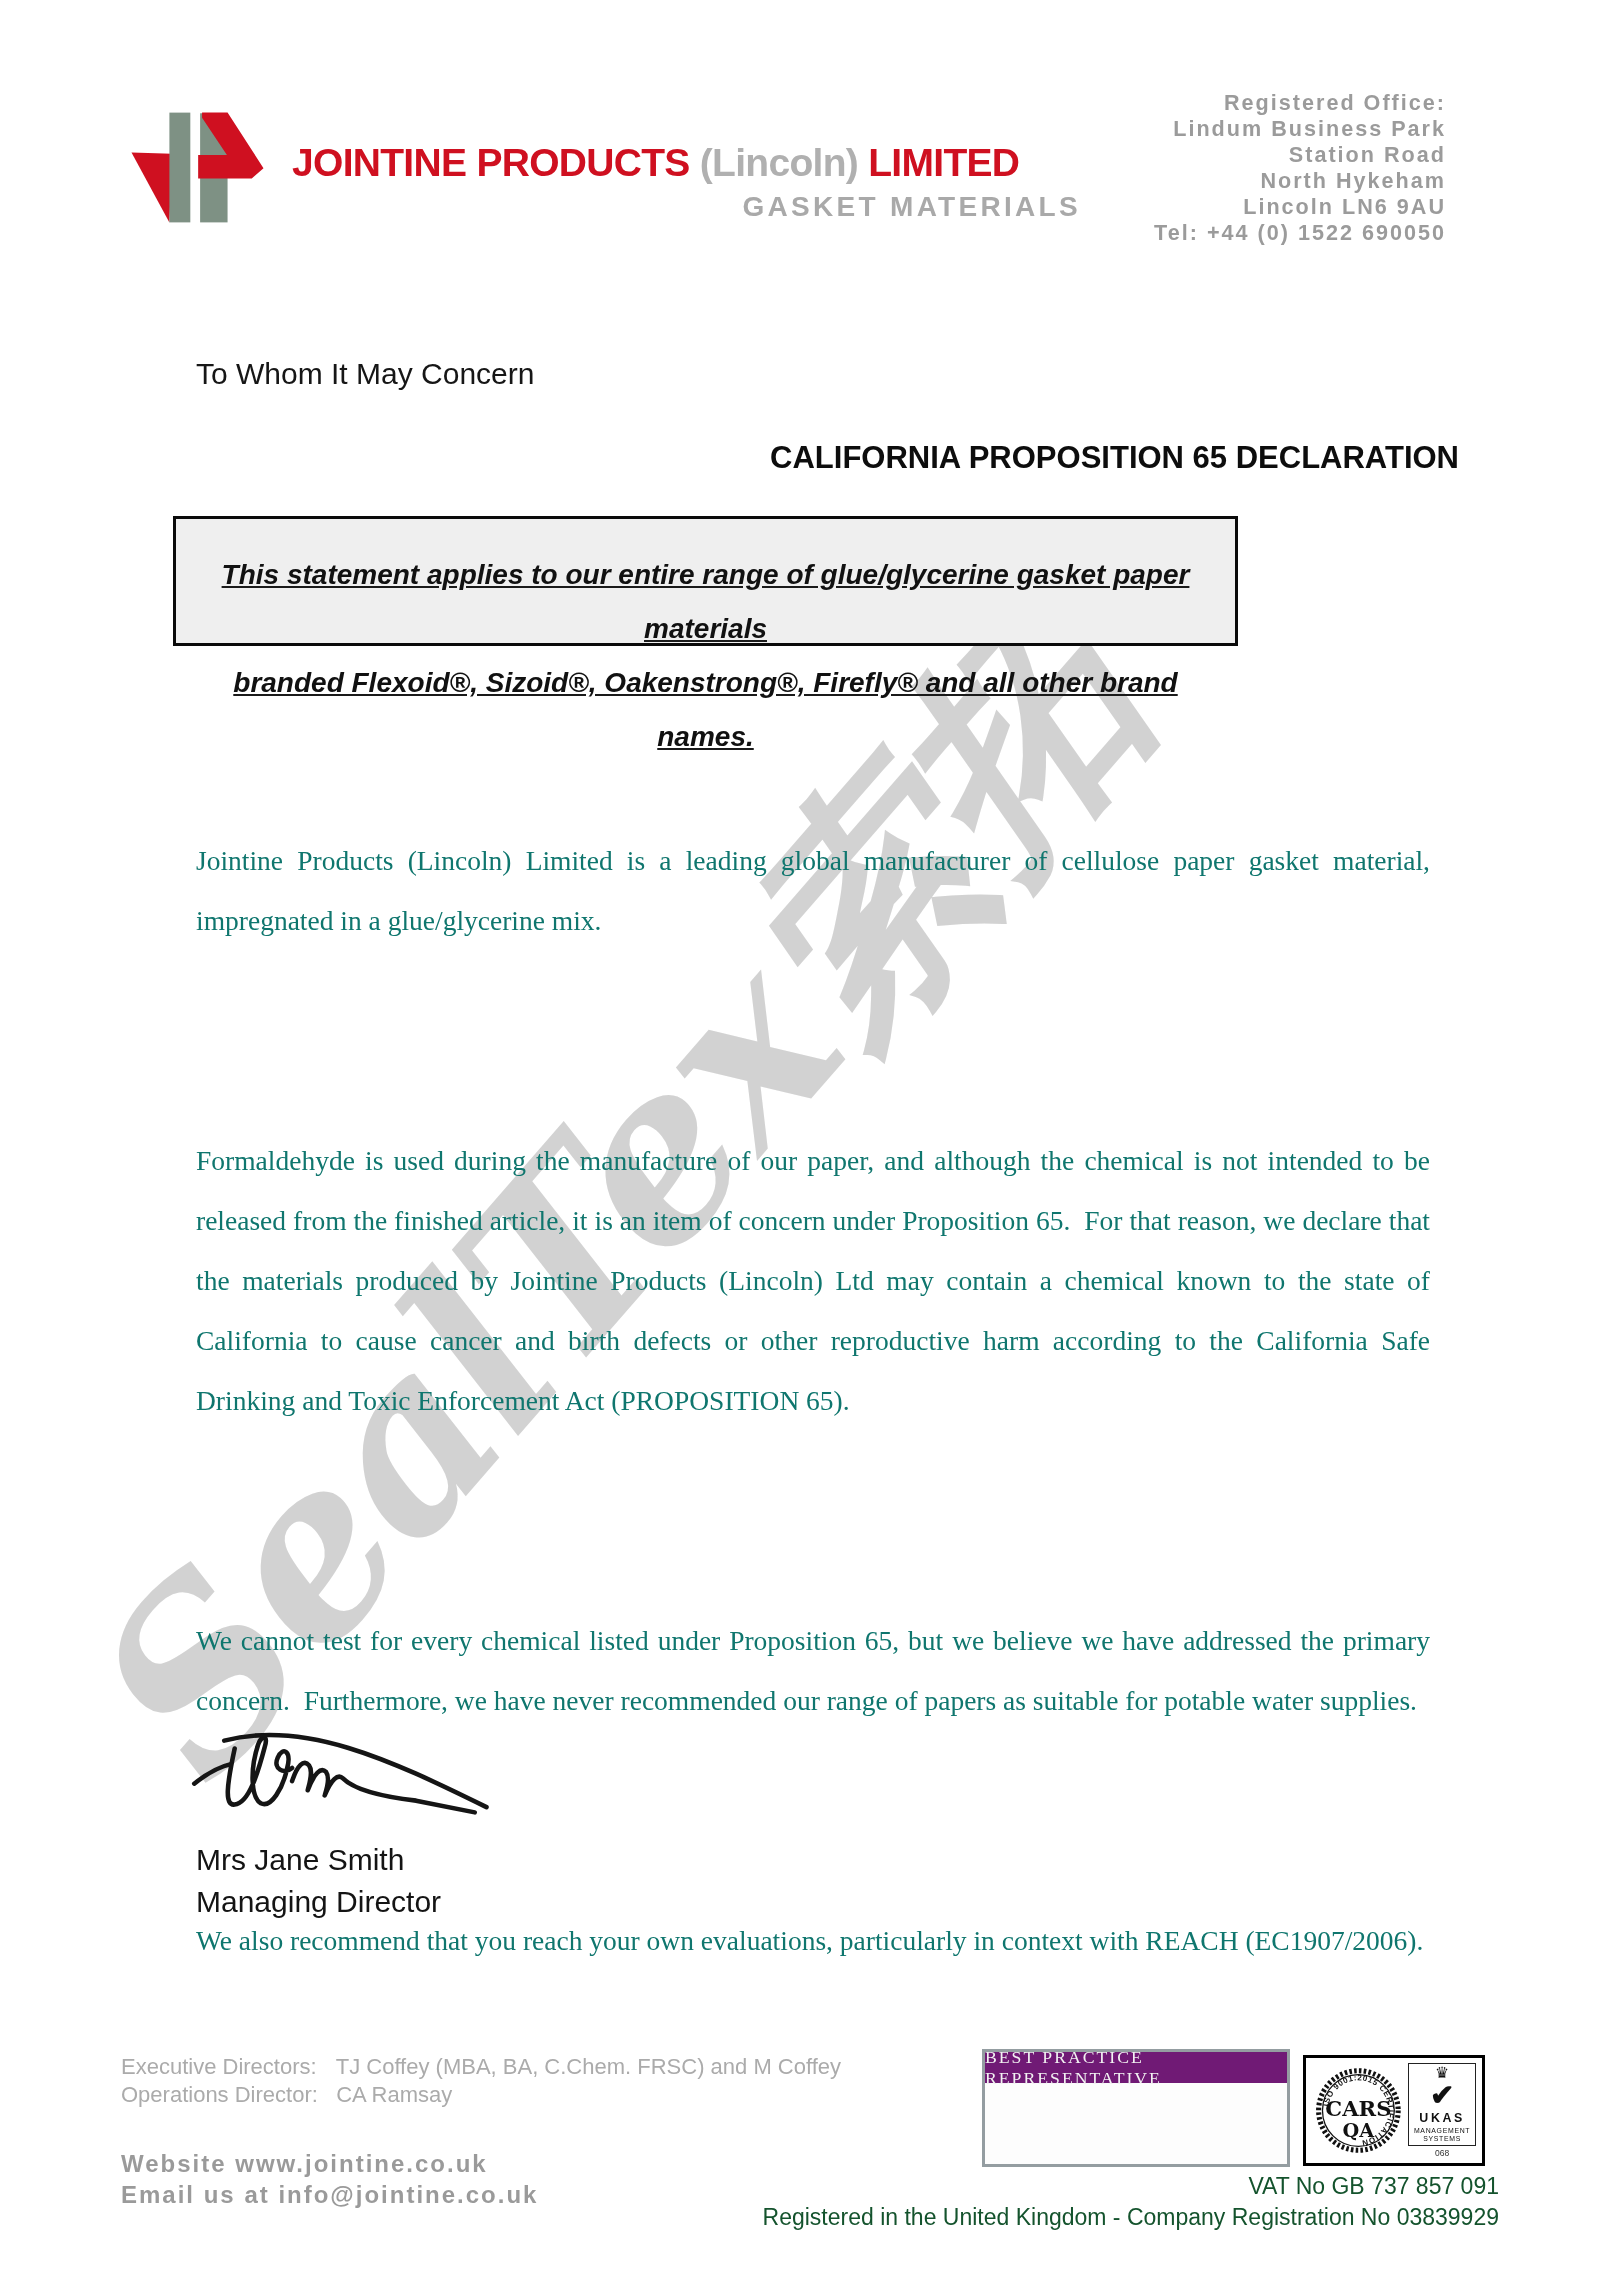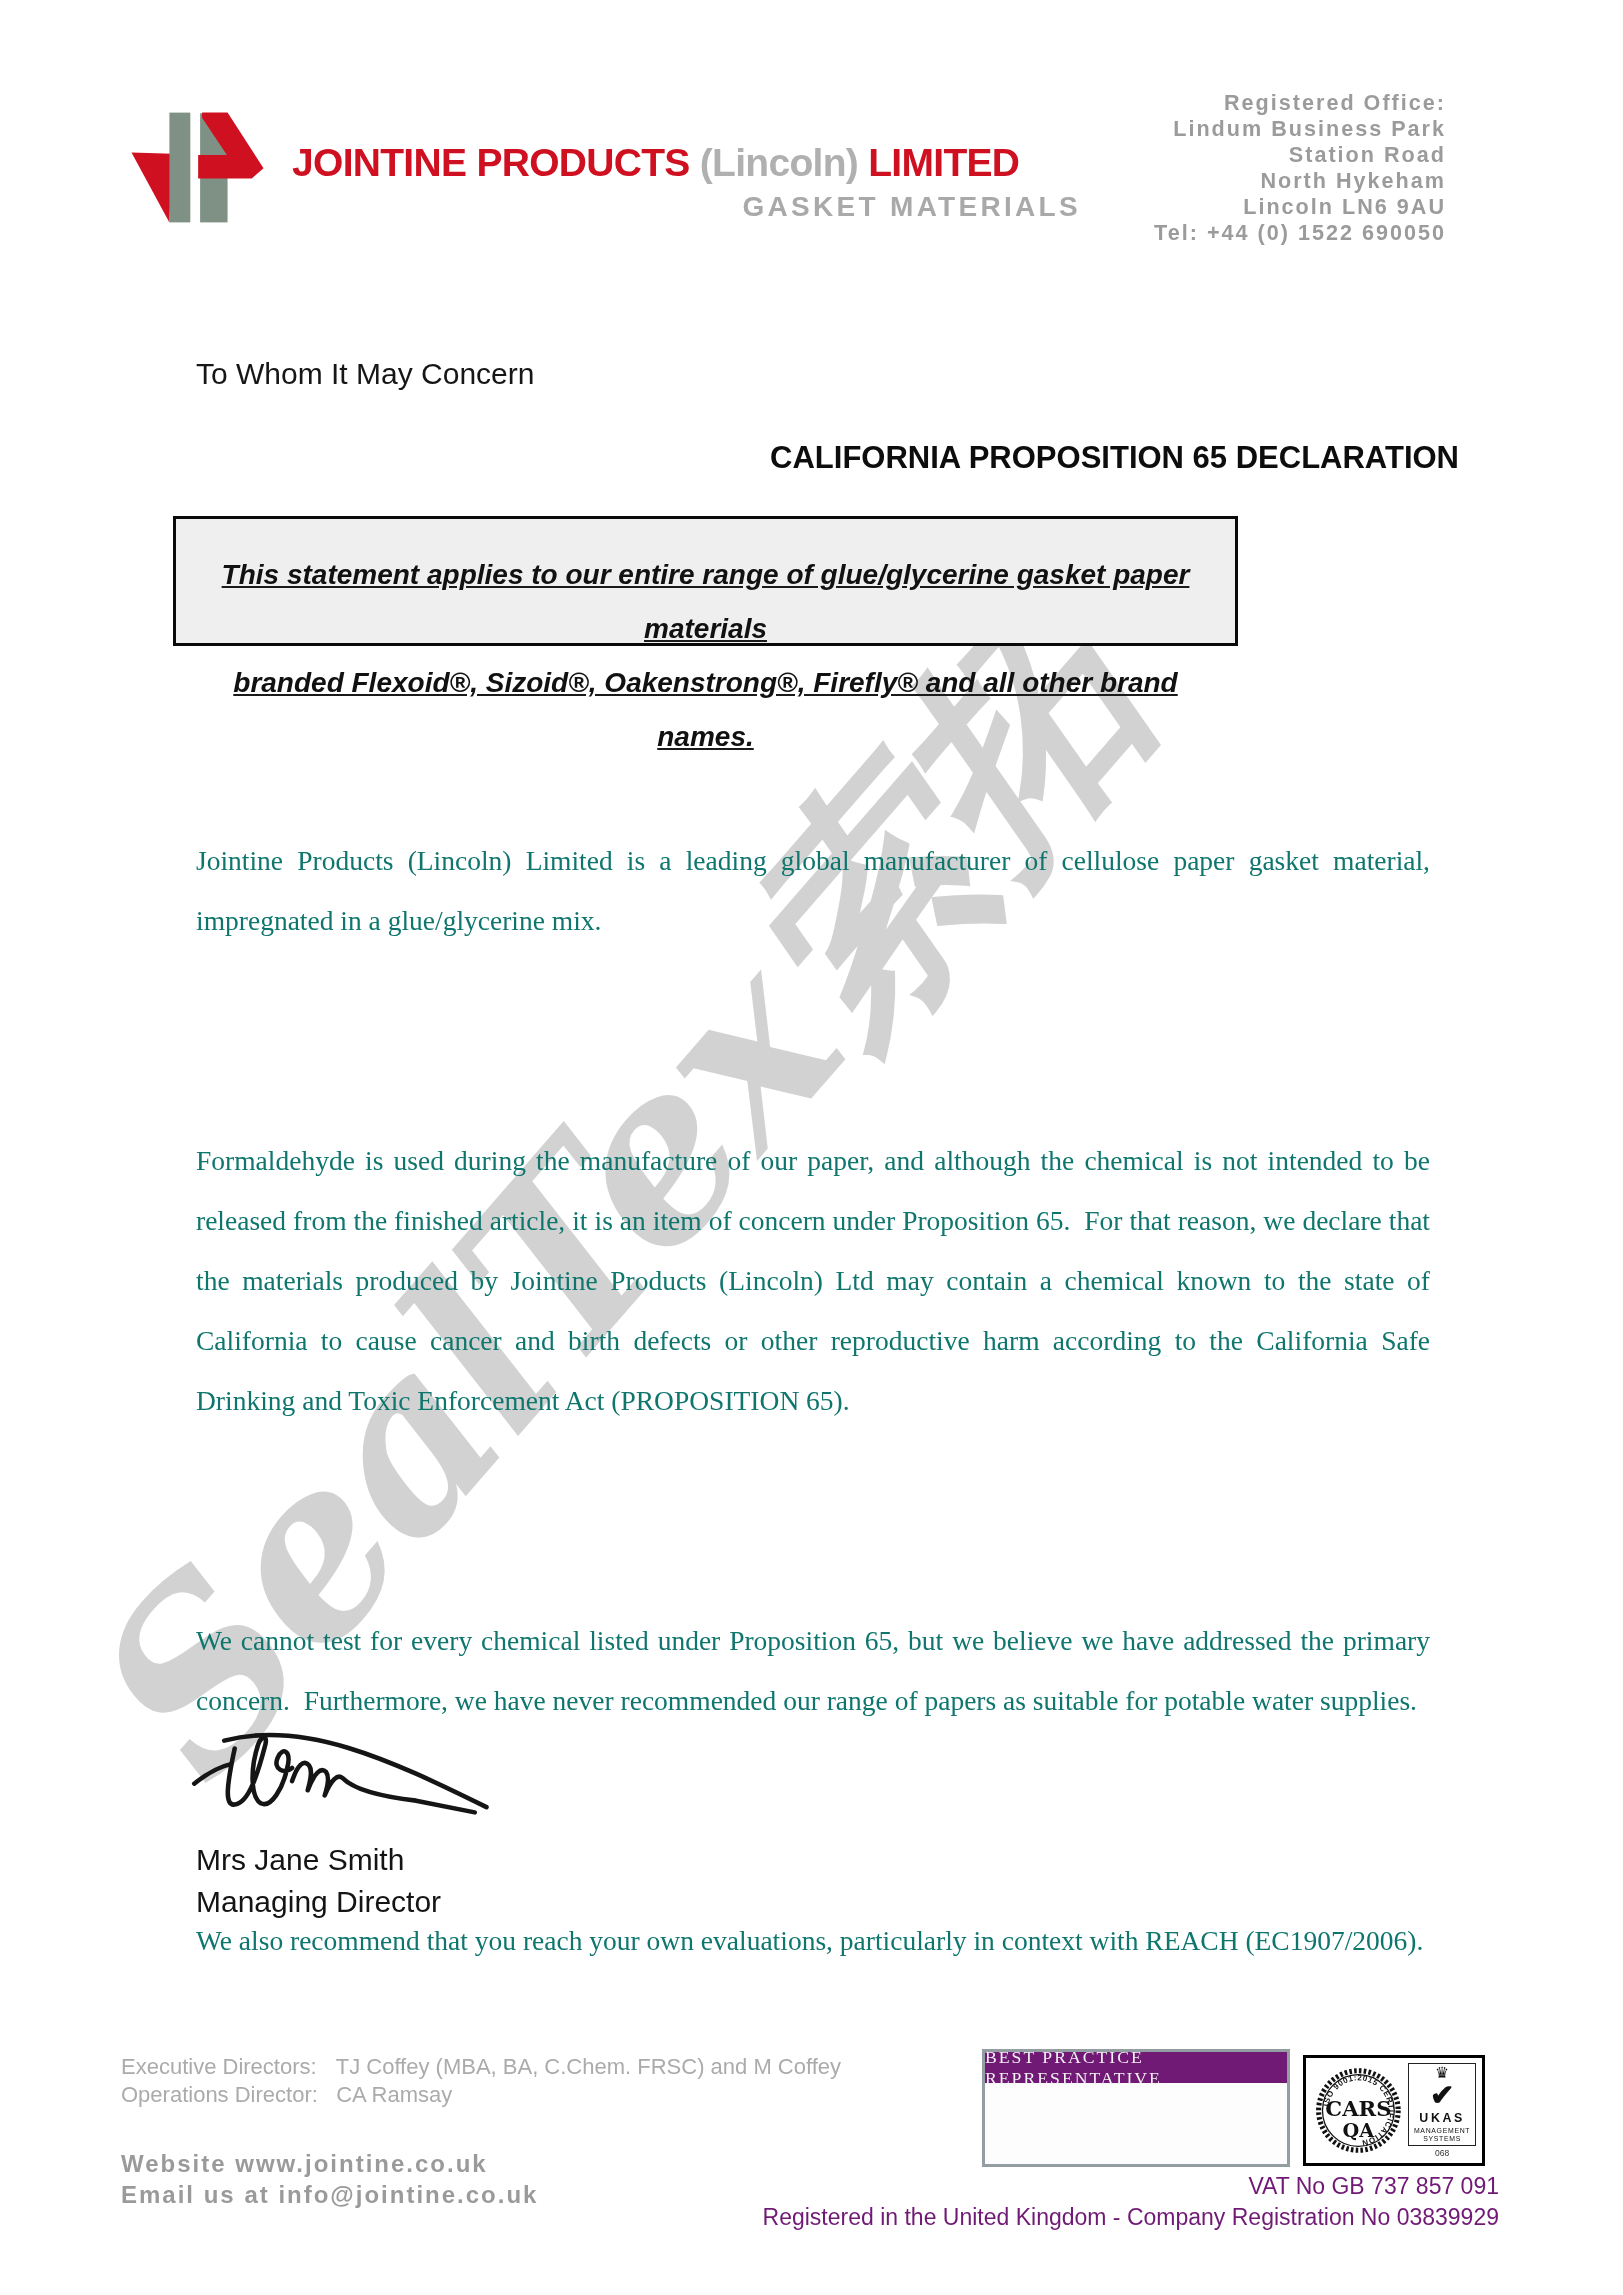--- a/index.html
+++ b/index.html
@@ -70,21 +70,21 @@
   .ukas-col { width:71px; display:flex; flex-direction:column; align-items:center; }
   .ukas-inner { width:68px; border:1.3px solid #222; display:flex; flex-direction:column; align-items:center;
     padding:1.3px 0 2.6px 0; color:#111; }
   .ukas-crown { font-size:15.7px; line-height:15.7px; }
   .ukas-check { font-size:29px; line-height:29px; font-weight:bold; }
   .ukas-word { font-size:12.4px; font-weight:bold; letter-spacing:2.6px; margin-top:1.3px; }
   .ukas-sub { font-size:6.9px; letter-spacing:0.7px; text-align:center; line-height:7.9px; margin-top:1.3px; white-space:pre-line; }
   .ukas-num { font-size:8.5px; color:#333; margin-top:2px; }
 
   .vat-block { position:absolute; right:124px; top:2171px; text-align:right;
-    font-size:23px; line-height:31px; color:#701a75; }
+    font-size:23px; line-height:31px; color:#14532d; }
 </style>
 </head>
 <body>
 
 <div class="page">
 
   <div class="watermark">
     <span>SealTex索拓</span><span class="reg">®</span>
   </div>
 

